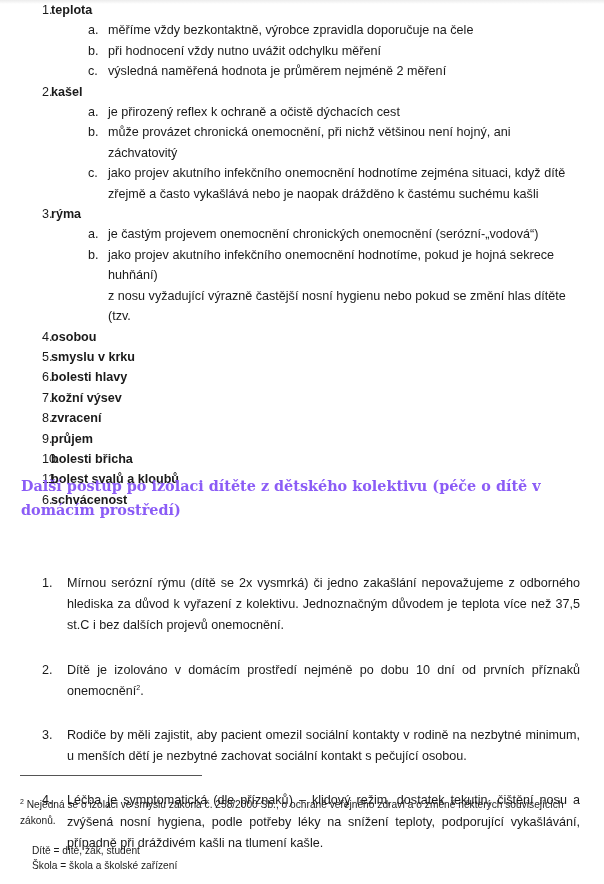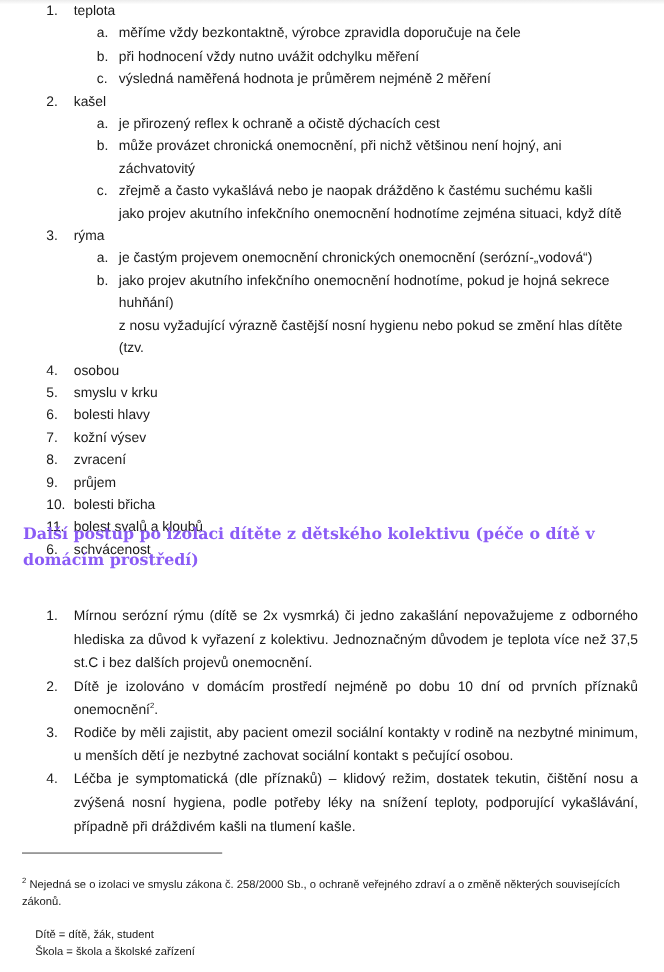--- a/index.html
+++ b/index.html
@@ -11,33 +11,33 @@
     position: relative;
   }
   .topshade {
     position: absolute; left: 0; top: 0; width: 604px; height: 4px;
     background: linear-gradient(#ececec, #ffffff);
   }
   .page { position: absolute; left: 0; top: 0; width: 604px; }
   .ol1 { position: absolute; left: 0; width: 604px; }
   .item { position: relative; font-size: 12.6px; line-height: 20.4px; }
   .num { position: absolute; left: 42px; }
-  .txt { padding-left: 67px; }
+  .txt { padding-left: 51px; font-weight: bold; }
   .sub { position: relative; font-size: 12.6px; line-height: 20.4px; }
   .sub .lt { position: absolute; left: 88px; }
   .sub .stxt { padding-left: 108px; padding-right: 30px; }
   .heading {
     position: absolute; left: 21px; top: 474px; width: 570px;
     font-family: "DejaVu Serif", serif; font-weight: bold;
     font-size: 14.4px; line-height: 24px; color: #7f7f7f;
   }
   .para-list { position: absolute; left: 0; top: 550px; width: 604px; }
   .pitem { position: relative; font-size: 12.6px; line-height: 21.2px; }
   .pitem .pn { position: absolute; left: 42px; }
-  .pitem .pt { margin-left: 67px; width: 513px; text-align: justify; }
+  .pitem .pt { margin-left: 67px; width: 513px; text-align: justify; margin-top: 23px; }
   sup { font-size: 7px; line-height: 0; vertical-align: super; }
   .rule { position: absolute; left: 20px; top: 775px; width: 182px; height: 1px; background: #555; }
   .footnote { position: absolute; left: 20px; top: 797px; width: 560px; font-size: 10.2px; line-height: 16px; }
   .defs { position: absolute; left: 32px; top: 844px; font-size: 10.2px; line-height: 14.5px; }
 </style>
 </head>
 <body>
 
 <div class="topshade"></div>
 
@@ -66,22 +66,22 @@
       <div class="sub">
         <span class="lt">a.</span>
         <div class="stxt">je přirozený reflex k ochraně a očistě dýchacích cest</div>
       </div>
       <div class="sub">
         <span class="lt">b.</span>
         <div class="stxt">může provázet chronická onemocnění, při nichž většinou není hojný, ani záchvatovitý</div>
       </div>
       <div class="sub">
         <span class="lt">c.</span>
+        <div class="stxt">jako projev akutního infekčního onemocnění hodnotíme zejména situaci, když dítě</div>
         <div class="stxt">zřejmě a často vykašlává nebo je naopak drážděno k častému suchému kašli</div>
-        <div class="stxt">jako projev akutního infekčního onemocnění hodnotíme zejména situaci, když dítě</div>
       </div>
       <div class="item">
         <span class="num">3.</span>
         <div class="txt">rýma</div>
       </div>
       <div class="sub">
         <span class="lt">a.</span>
         <div class="stxt">je častým projevem onemocnění chronických onemocnění (serózní-„vodová“)</div>
       </div>
       <div class="sub">

